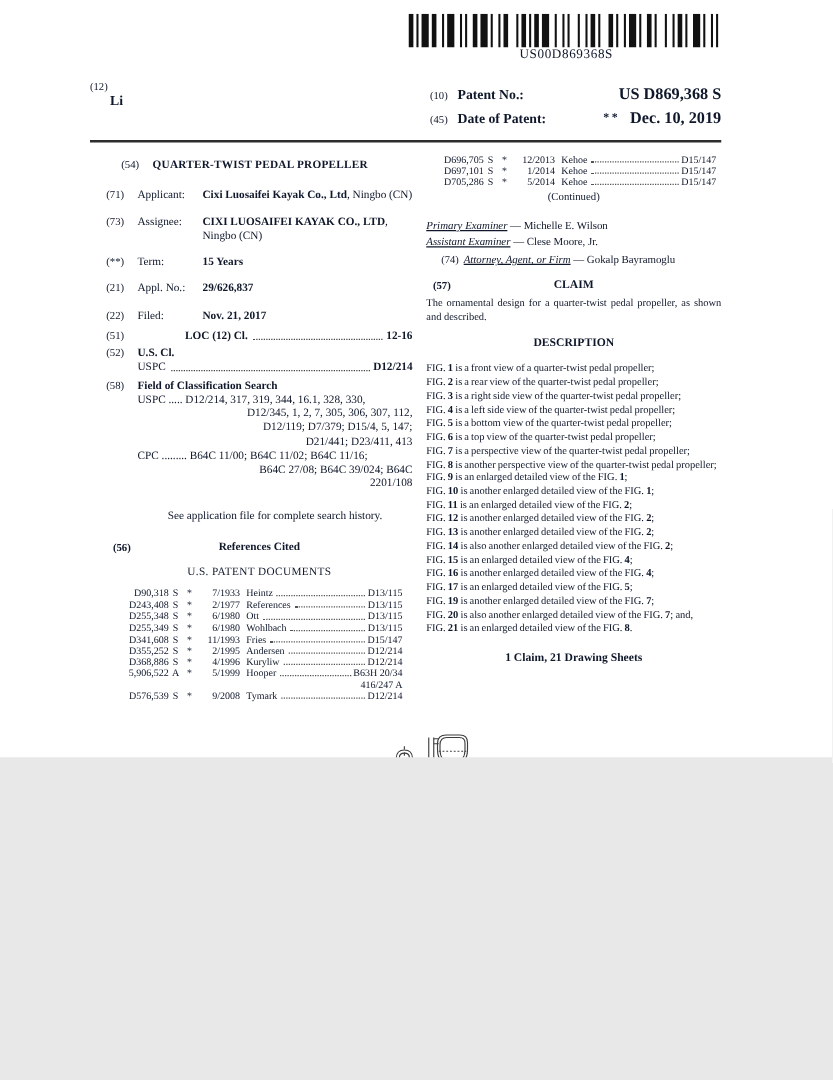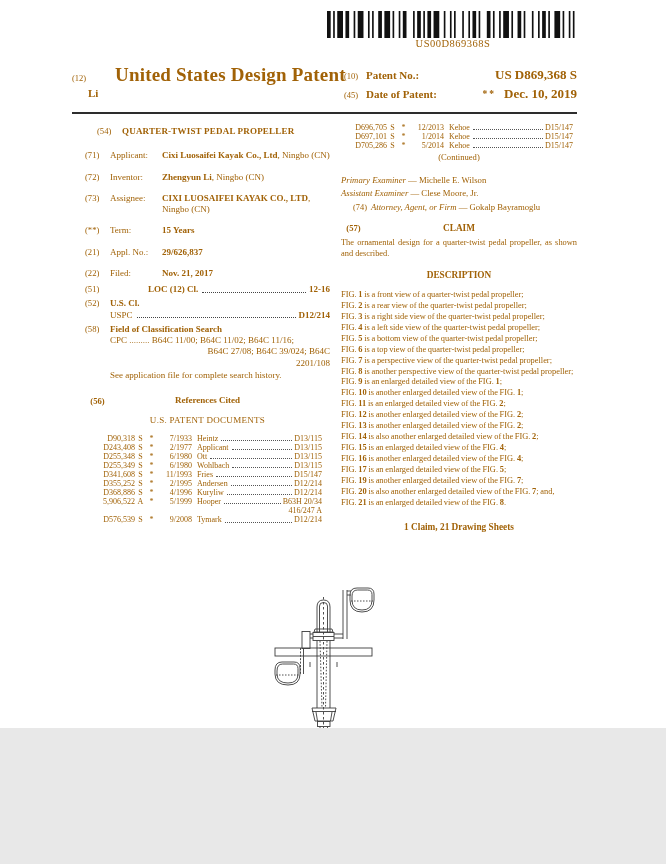--- a/index.html
+++ b/index.html
@@ -1,27 +1,27 @@
 <!DOCTYPE html>
 <html><head>
 <meta charset="utf-8">
 <style>
   html,body{margin:0;padding:0;background:#e8e8e8;}
-  .page{position:relative;width:666px;height:728px;background:#ffffff;margin:0 auto;
-        font-family:"Liberation Serif","DejaVu Serif",serif;color:#a16207;overflow:hidden;}
+  .page{position:relative;width:666px;height:606px;background:#ffffff;margin:0 auto;
+        font-family:"Liberation Serif","DejaVu Serif",serif;color:#0f172a;overflow:hidden;}
   b,.b{font-weight:bold;}
   
   .barcode-wrap{position:absolute;left:325px;top:11px;width:256px;text-align:center;}
   .barcode-svg{width:256px;height:27px;display:block;}
   .barcode-svg rect{fill:#111;}
   .barcode-text{font-size:10.5px;letter-spacing:.5px;margin-top:0;}
   
   .header{position:absolute;left:72px;top:64px;width:505px;display:flex;}
   .h-left{width:272px;}
-  .h-titlerow{display:flex;align-items:baseline;gap:21px;}
+  .h-titlerow{display:flex;align-items:baseline;}
   .h-tag{font-size:8.5px;width:22px;flex:none;}
   .h-doc{font-size:19px;font-weight:bold;letter-spacing:.2px;white-space:nowrap;}
   .h-surname{font-size:11px;font-weight:bold;margin-left:16px;margin-top:1px;}
   .h-right{flex:1;padding-top:3px;}
   .hr-row{display:flex;align-items:baseline;margin-bottom:3px;}
   .hr-tag{font-size:8.5px;width:22px;flex:none;}
   .hr-label{font-size:11px;font-weight:bold;}
   .hr-value{margin-left:auto;font-size:13px;font-weight:bold;white-space:nowrap;}
   .stars{font-size:9.5px;letter-spacing:2px;margin-right:8px;vertical-align:1px;}
   .rule{position:absolute;left:72px;top:112px;width:505px;height:2px;background:#2d2d2d;}
@@ -35,21 +35,21 @@
   .title-text{font-weight:bold;letter-spacing:.2px;}
   .flabel{width:52px;flex:none;}
   .fvalue{flex:1;}
   .flexline{display:flex;flex:1;}
   .leader{flex:1 1 auto;border-bottom:1.2px dotted #444;margin:0 3px 2.5px 4px;min-width:8px;}
   .tight{margin-bottom:4px;}
   .vtight{margin-bottom:3px;}
   .entry-body{flex:1;}
   .search-lines > div{text-align:right;}
   .search-lines > div:first-of-type{text-align:left;}
-  .search-note{margin-top:1px;}
+  .search-note{margin-top:14px;text-align:center;}
   .centered-row{position:relative;text-align:center;}
   .centered-row .tag{position:absolute;left:0;top:1px;}
   .refs-heading{font-weight:bold;margin-top:14px;margin-bottom:9px;}
   .refs-sub{text-align:center;margin-bottom:7px;letter-spacing:.3px;}
   
   .patent-rows{font-size:8px;line-height:1.14;}
   .pr-left{padding:0 8px 0 6px;}
   .pr-right{padding:0 4px 0 2px;}
   .pr-line{display:flex;}
   .pr-num{width:44px;text-align:right;flex:none;}
@@ -59,21 +59,21 @@
   .pr-name{flex:none;}
   .pr-leader{flex:1 1 auto;border-bottom:1.2px dotted #555;margin:0 2px 2px 3px;min-width:6px;}
   .pr-cls{flex:none;text-align:right;}
   .pr-extra{text-align:right;}
   .pr-extra:empty{display:none;}
   .continued{text-align:center;margin-top:2px;font-size:8.6px;}
   
   .col-right{font-size:8.4px;line-height:1.3;}
   .examiners{margin-top:11px;}
   .ex-line{margin-bottom:2.5px;font-size:8.7px;}
-  .ex-label{font-style:italic;}
+  .ex-label{font-style:italic;text-decoration:underline;}
   .attorney-line{font-size:8.7px;padding-left:12px;}
   .att-tag{font-size:8.4px;margin-right:4px;}
   .claim-head{margin-top:8px;margin-bottom:4px;font-weight:bold;font-size:9.3px;}
   .claim-text{text-align:justify;}
   .desc-head{margin-top:9px;margin-bottom:9px;font-weight:bold;font-size:9.3px;}
   .fig-line{text-align:justify;word-spacing:-0.4px;}
   .fig-line b:empty{display:none;}
   .closing{text-align:center;font-weight:bold;margin-top:13px;font-size:9.3px;}
   
   .drawing{position:absolute;left:150px;top:575px;width:360px;height:290px;}
@@ -128,21 +128,20 @@
         <rect x="243.76" y="0" width="1.65" height="27"></rect>
         <rect x="247.85" y="0" width="1.65" height="27"></rect>
       </svg>
     <div class="barcode-text">US00D869368S</div>
   </div>
 
   <div class="header">
     <div class="h-left">
       <div class="h-titlerow">
         <span class="h-tag">(12)</span>
-        <span class="h-doc">United States Design Patent</span>
       </div>
       <div class="h-surname">Li</div>
     </div>
     <div class="h-right">
       <div class="hr-row">
         <span class="hr-tag">(10)</span>
         <span class="hr-label">Patent No.:</span>
         <span class="hr-value">US D869,368 S</span>
       </div>
       <div class="hr-row">
@@ -161,25 +160,20 @@
     </div>
 
     <div>
 
         <div class="entry">
           <span class="tag">(71)</span>
           <span class="flabel">Applicant:</span>
           <span class="fvalue"><b>Cixi Luosaifei Kayak Co., Ltd</b><span>, Ningbo (CN)</span></span>
         </div>
 
-        <div class="entry">
-          <span class="tag">(72)</span>
-          <span class="flabel">Inventor:</span>
-          <span class="fvalue"><b>Zhengyun Li</b><span>, Ningbo (CN)</span></span>
-        </div>
 
         <div class="entry">
           <span class="tag">(73)</span>
           <span class="flabel">Assignee:</span>
           <span class="fvalue"><b>CIXI LUOSAIFEI KAYAK CO., LTD</b><span>, Ningbo (CN)</span></span>
         </div>
 
         <div class="entry">
           <span class="tag">(**)</span>
           <span class="flabel">Term:</span>
@@ -219,20 +213,27 @@
         </div>
       </span>
     </div>
 
     <div class="entry tight">
       <span class="tag">(58)</span>
       <span class="entry-body">
         <div><b>Field of Classification Search</b></div>
         <div class="search-lines">
 
+        <div>USPC ..... D12/214, 317, 319, 344, 16.1, 328, 330,</div>
+            <div>D12/345, 1, 2, 7, 305, 306, 307, 112,</div>
+            <div>D12/119; D7/379; D15/4, 5, 147;</div>
+            <div>D21/441; D23/411, 413</div>
+          </div>
+        <div class="search-lines">
+
         <div>CPC ......... B64C 11/00; B64C 11/02; B64C 11/16;</div>
             <div>B64C 27/08; B64C 39/024; B64C</div>
             <div>2201/108</div>
           </div>
         <div class="search-note">See application file for complete search history.</div>
       </span>
     </div>
 
     <div class="centered-row refs-heading">
       <span class="tag">(56)</span>
@@ -254,21 +255,21 @@
           </div>
 
         </div>
 
         <div>
           <div class="pr-line">
             <span class="pr-num">D243,408</span>
             <span class="pr-kind">S</span>
             <span class="pr-star">*</span>
             <span class="pr-date">2/1977</span>
-            <span class="pr-name">Applicant</span>
+            <span class="pr-name">References</span>
             <span class="pr-leader"></span>
             <span class="pr-cls">D13/115</span>
           </div>
 
         </div>
 
         <div>
           <div class="pr-line">
             <span class="pr-num">D255,348</span>
             <span class="pr-kind">S</span>

